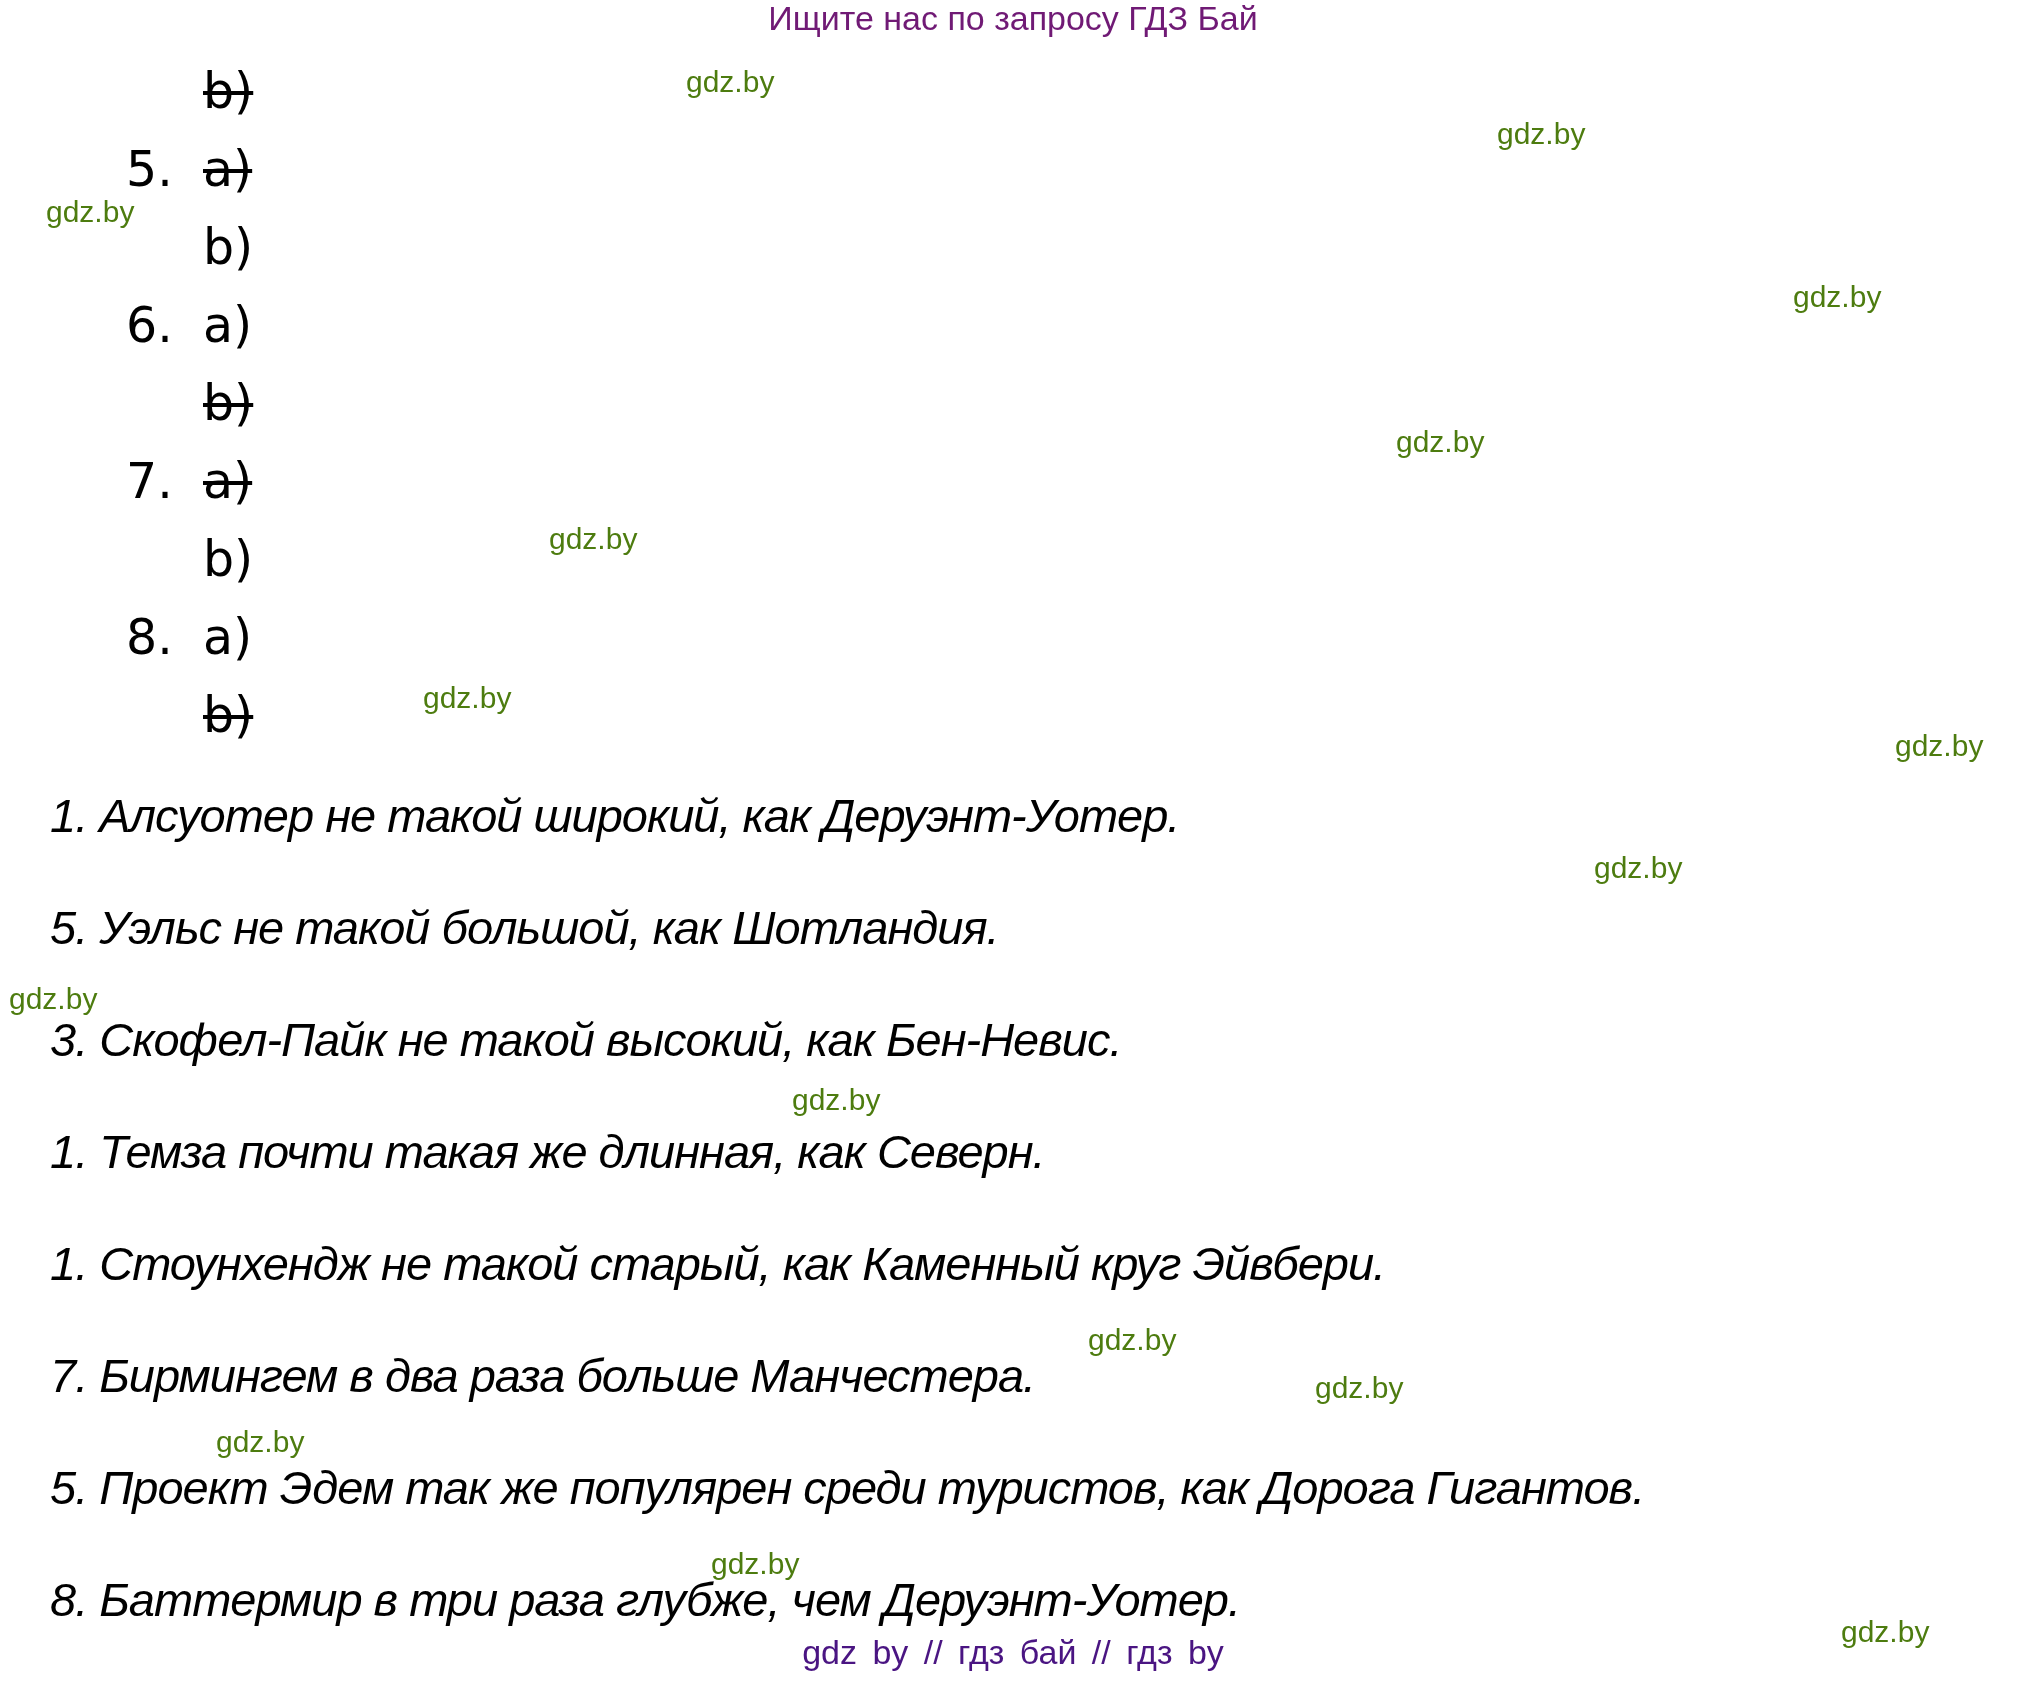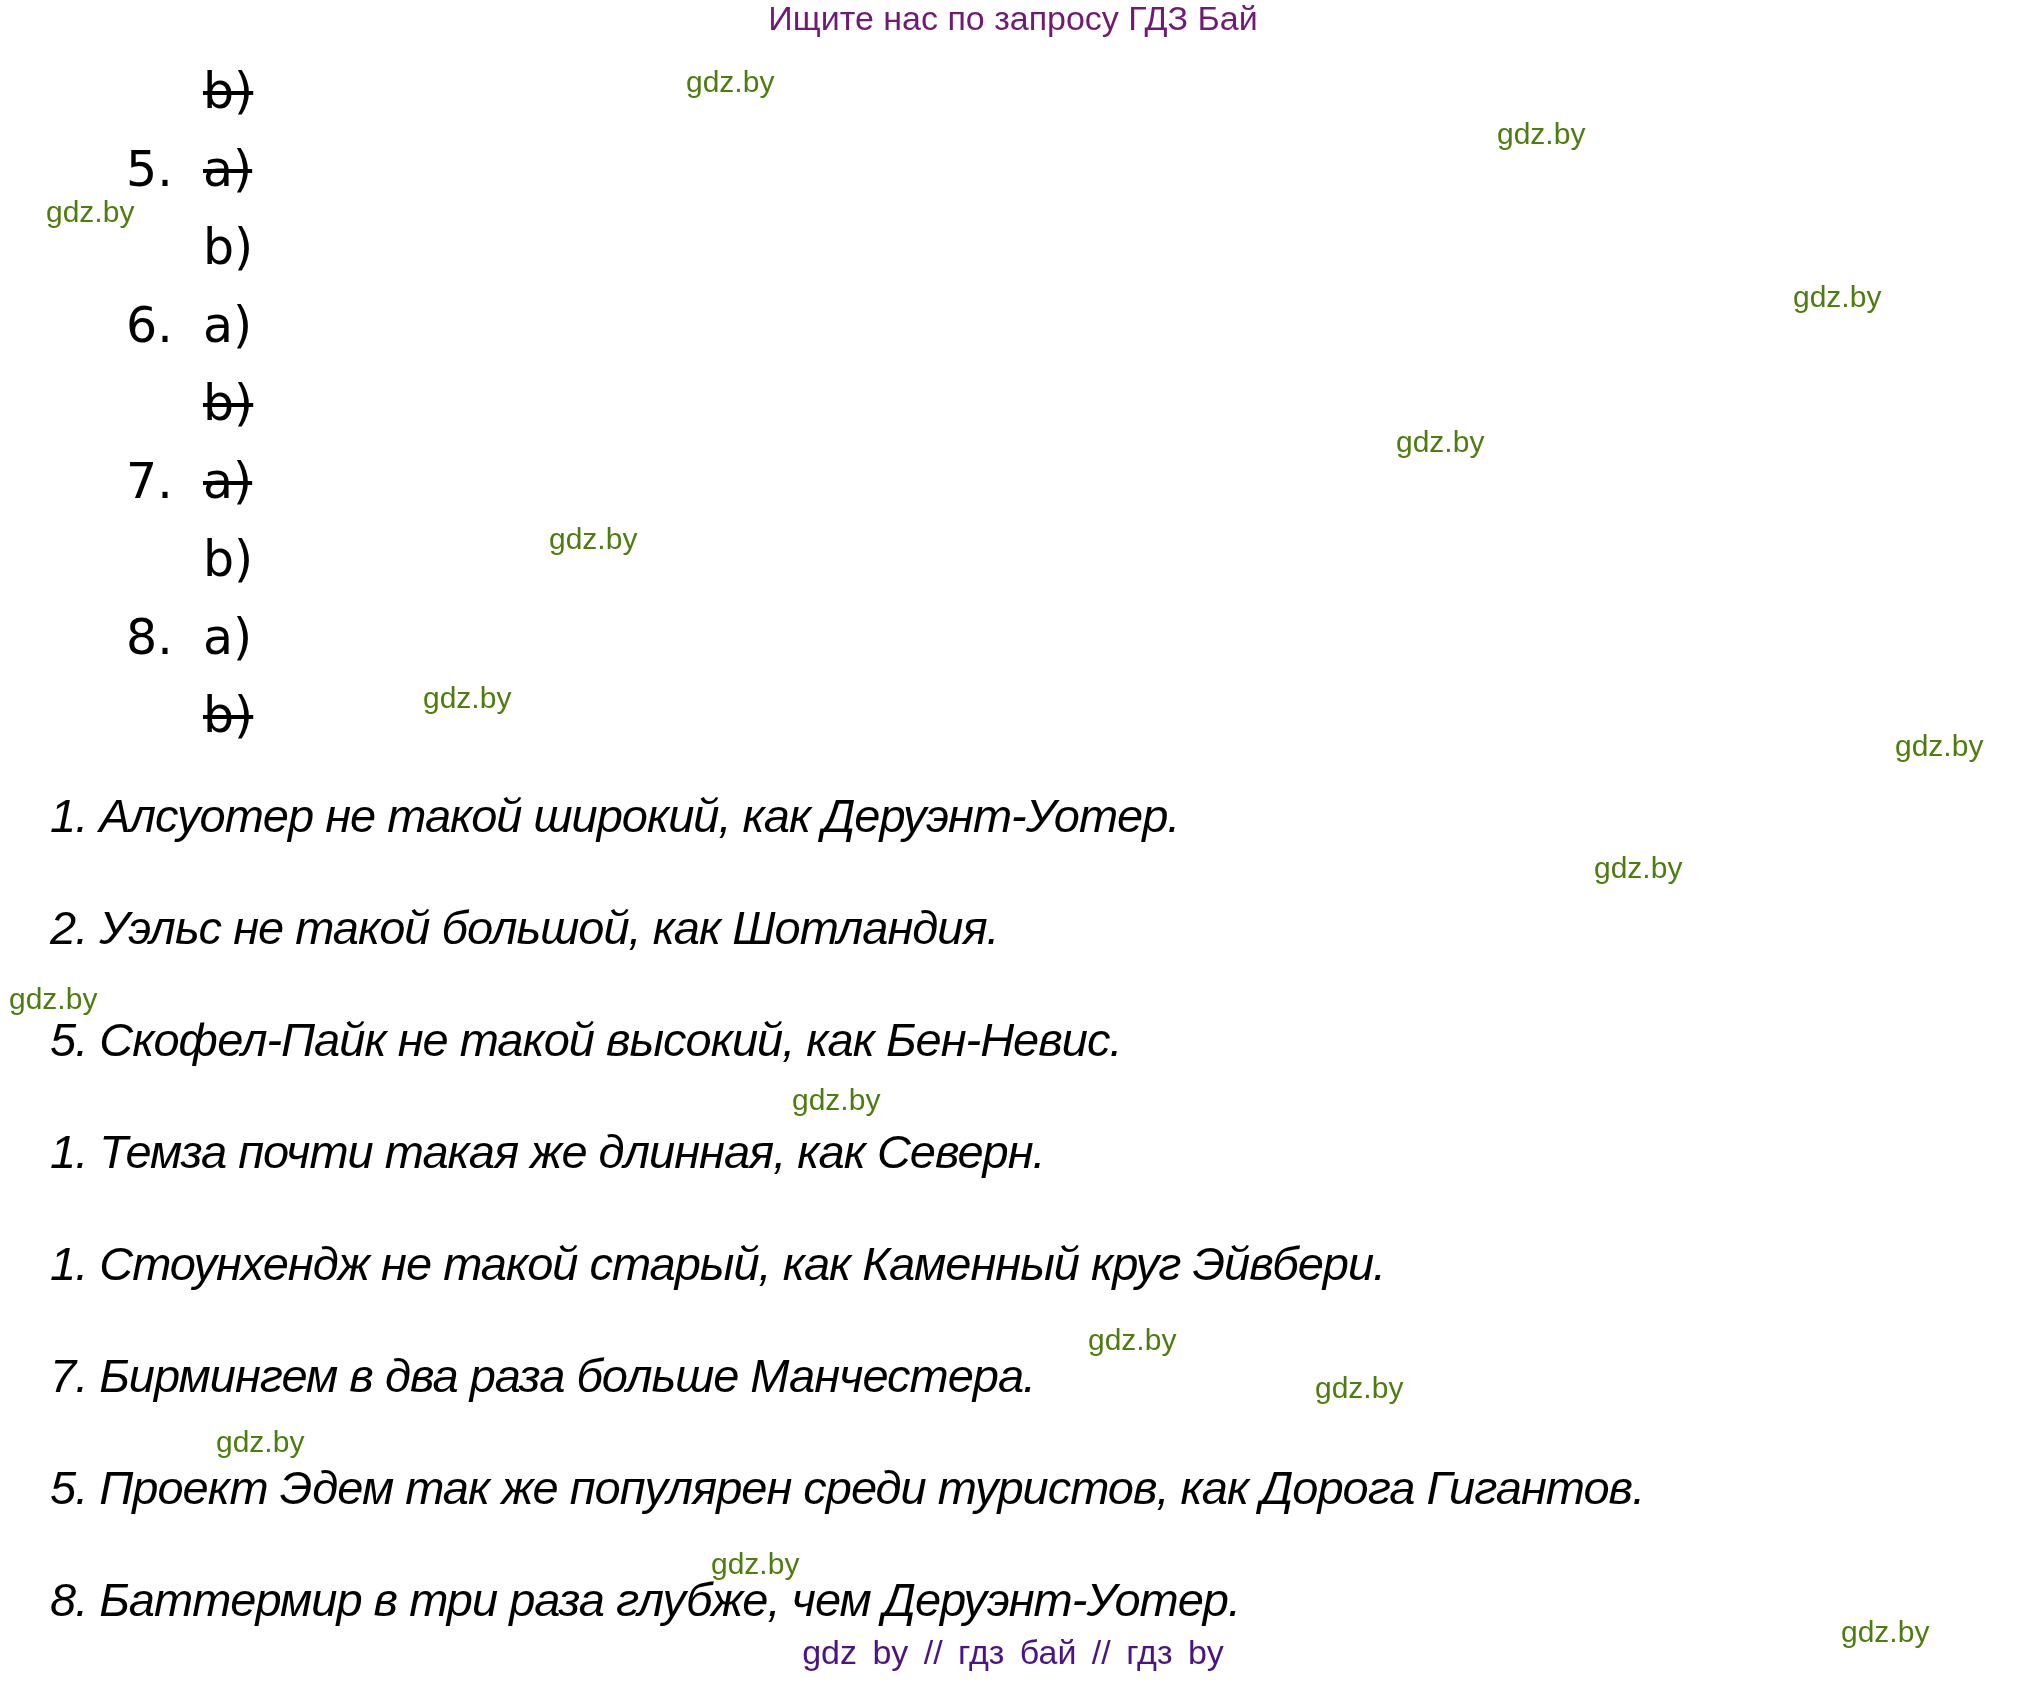--- a/index.html
+++ b/index.html
@@ -75,22 +75,22 @@
     <span class="opt">a)</span>
   </div>
   <div class="row" style="top:686px">
     <span class="num"></span>
     <span class="opt strike">b)</span>
   </div>
 </div>
 
 <div class="sentences">
   <div class="sentence" style="top:786px">1. Алсуотер не такой широкий, как Деруэнт-Уотер.</div>
-  <div class="sentence" style="top:898px">2. Уэльс не такой большой, как Шотландия.</div>
-  <div class="sentence" style="top:1010px">5. Скофел-Пайк не такой высокий, как Бен-Невис.</div>
+  <div class="sentence" style="top:898px">5. Уэльс не такой большой, как Шотландия.</div>
+  <div class="sentence" style="top:1010px">3. Скофел-Пайк не такой высокий, как Бен-Невис.</div>
   <div class="sentence" style="top:1122px">1. Темза почти такая же длинная, как Северн.</div>
   <div class="sentence" style="top:1234px">1. Стоунхендж не такой старый, как Каменный круг Эйвбери.</div>
   <div class="sentence" style="top:1346px">7. Бирмингем в два раза больше Манчестера.</div>
   <div class="sentence" style="top:1458px">5. Проект Эдем так же популярен среди туристов, как Дорога Гигантов.</div>
   <div class="sentence" style="top:1570px">8. Баттермир в три раза глубже, чем Деруэнт-Уотер.</div>
 </div>
 
 <span class="wm" style="left:686px;top:66px">gdz.by</span>
 <span class="wm" style="left:1497px;top:118px">gdz.by</span>
 <span class="wm" style="left:46px;top:196px">gdz.by</span>

